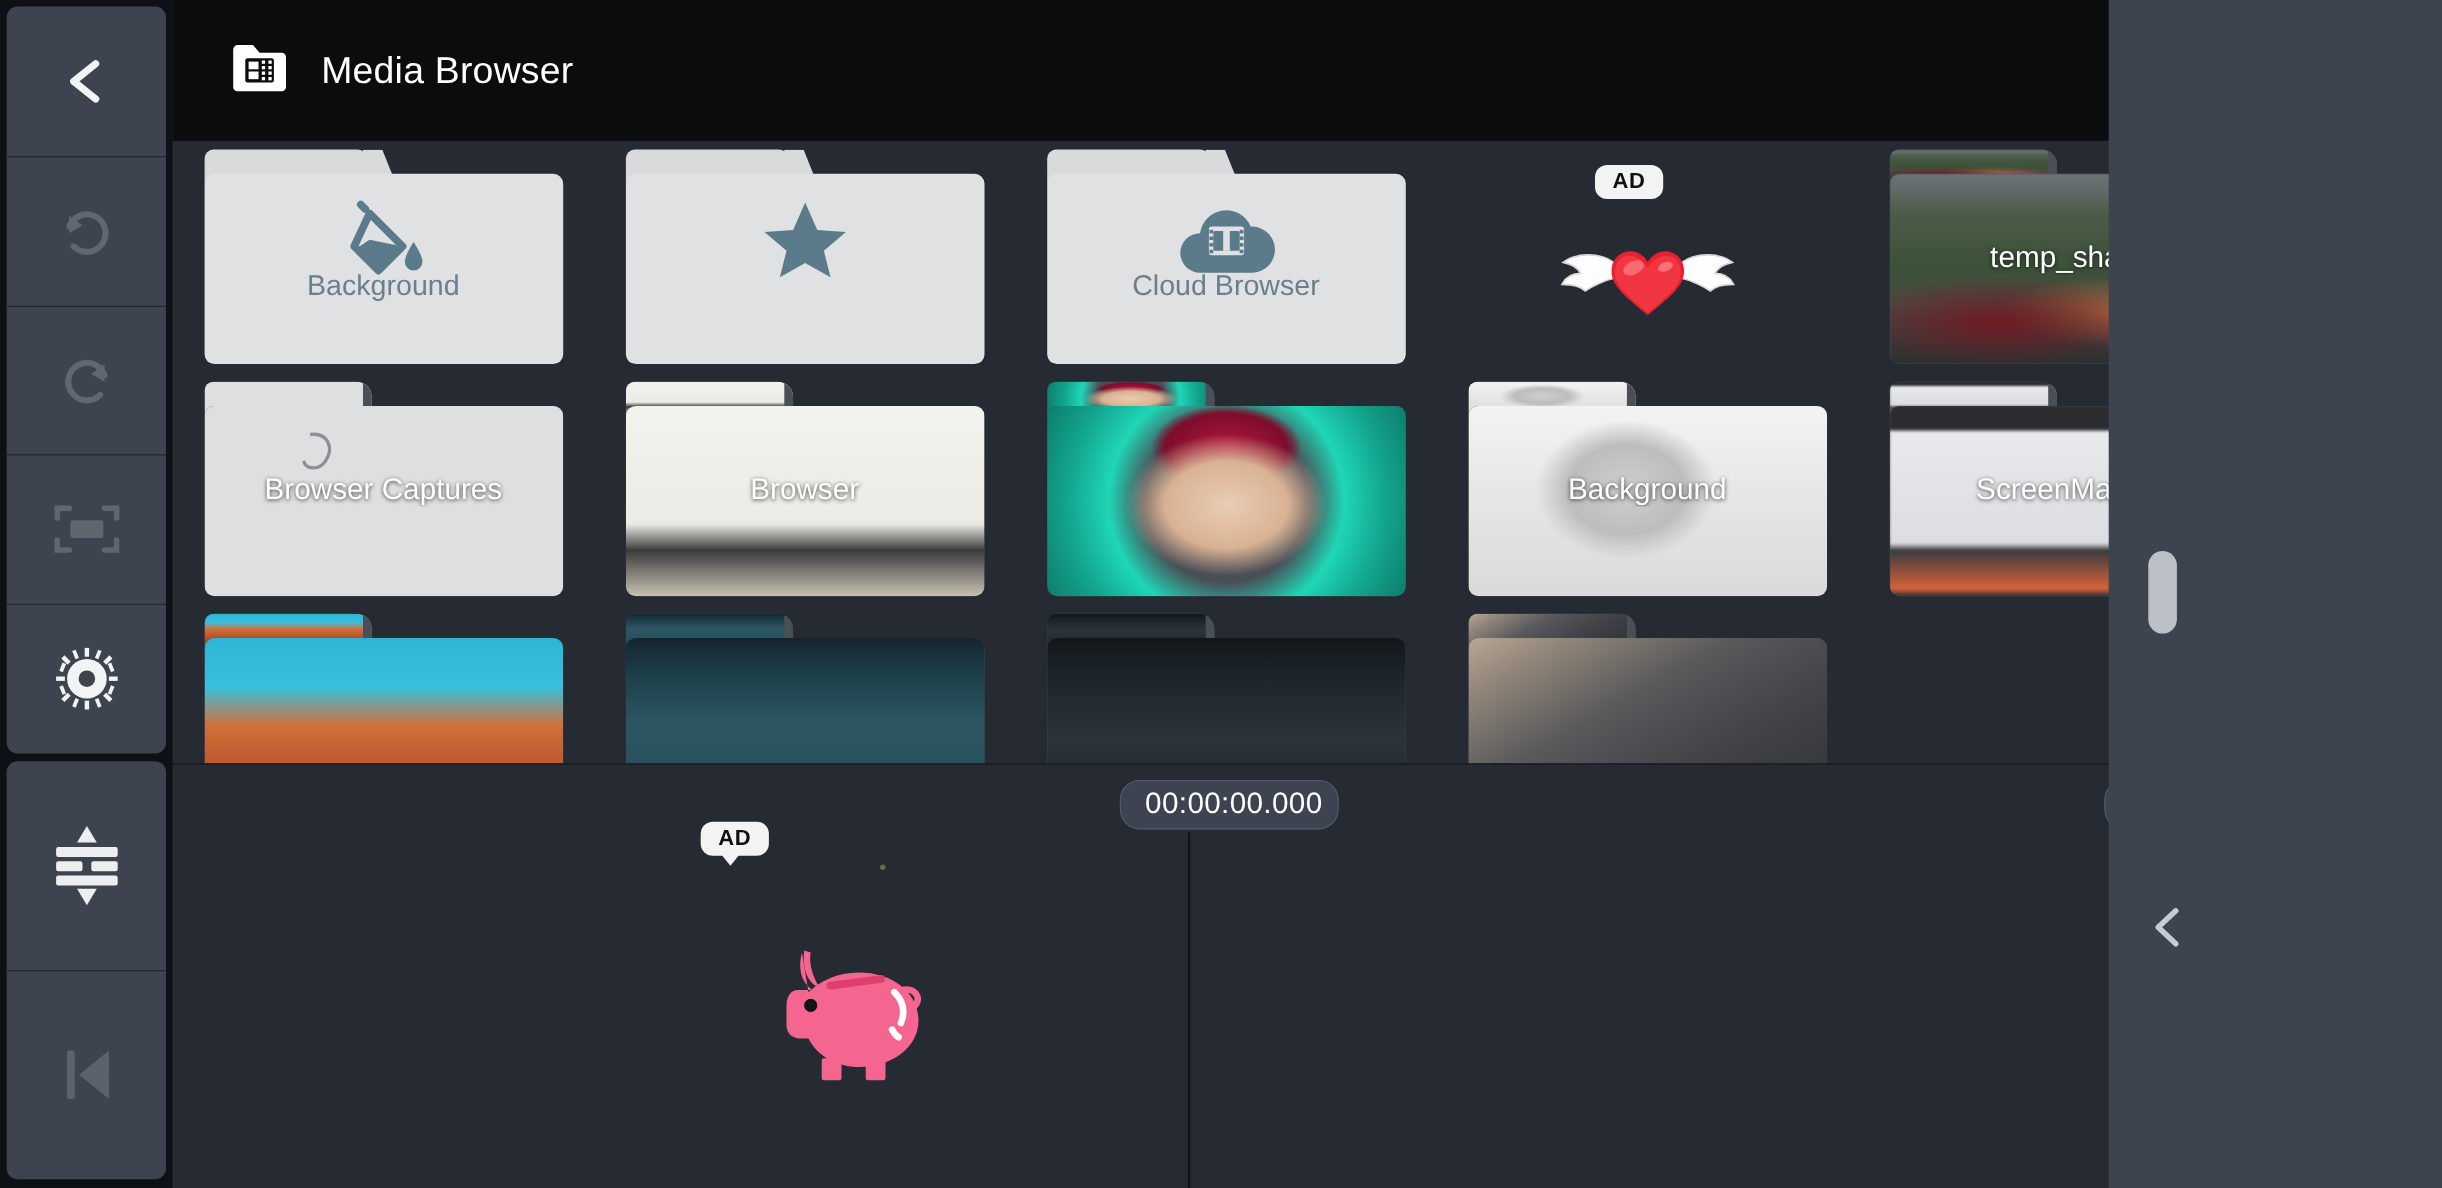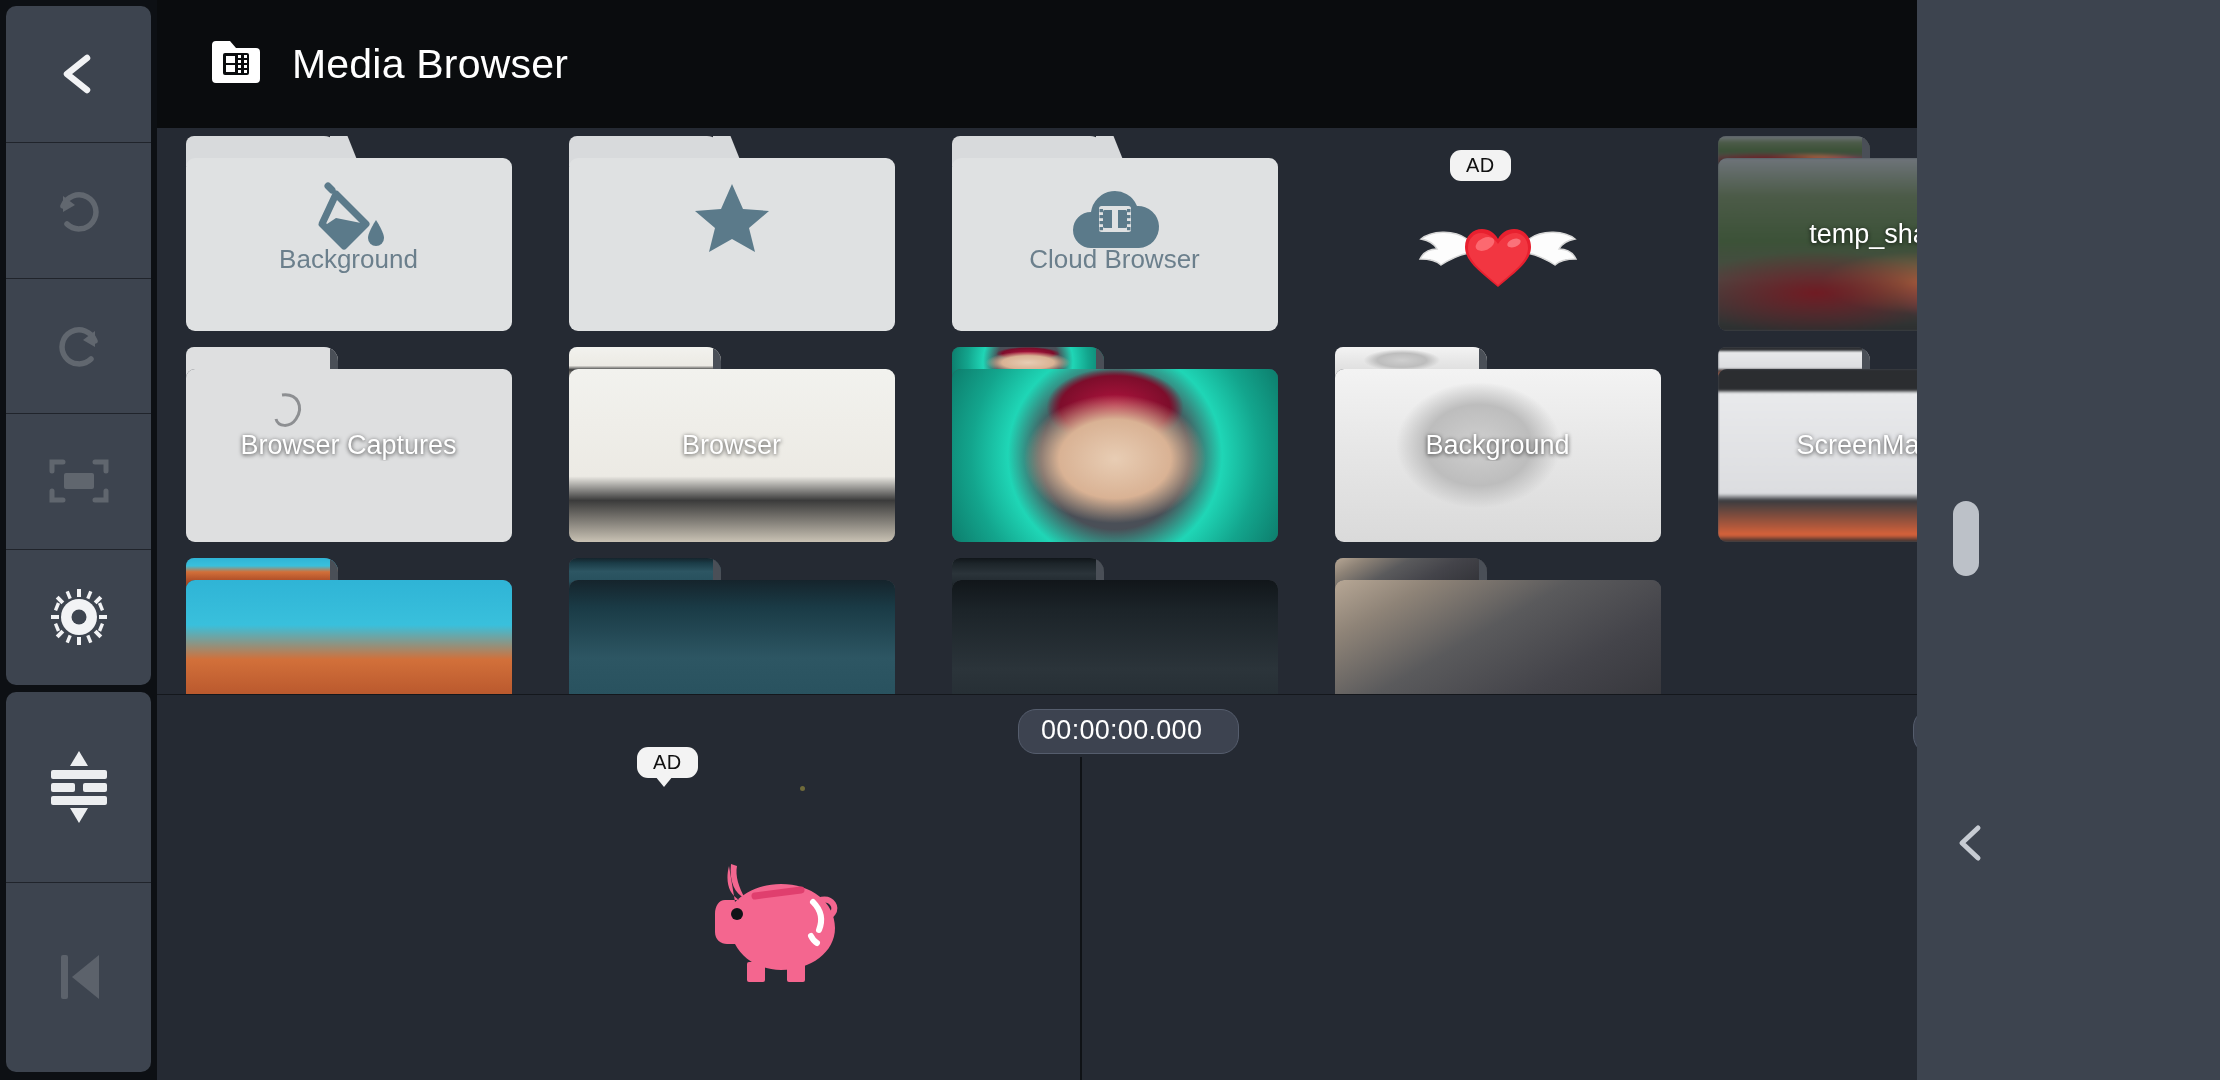--- a/index.html
+++ b/index.html
@@ -35,21 +35,21 @@
   
   .browser {
     position:absolute; left:0; top:0; width:1917px; height:694px;
     background:#252a33; display:flex; flex-direction:column;
   }
   .browser-header {
     height:128px; background:#0a0c0e; display:flex; align-items:center;
     padding:0 28px 0 53px; flex:0 0 128px;
   }
   .bh-icon { flex:0 0 auto; margin-right:30px; }
-  .bh-title { color:#ffffff; font-size:41px; letter-spacing:.2px; white-space:nowrap; }
+  .bh-title { color:#ffffff; font-size:34px; letter-spacing:.2px; white-space:nowrap; }
   .bh-spacer { flex:1 1 auto; }
   .bh-confirm { flex:0 0 auto; cursor:pointer; margin-right:10px; }
 
   
   .grid-wrap { flex:1 1 auto; overflow:hidden; position:relative; }
   .grid {
     display:grid; grid-template-columns:repeat(5, 383px);
     column-gap:0; row-gap:0; padding:0;
   }
   .cell {
@@ -123,35 +123,35 @@
   .th-wifi { background:
       linear-gradient(180deg,#11161a 0%, #1c2429 18%, #2b343a 52%, #222a30 82%, #161c21 100%);
       filter:blur(.7px); }
   .th-keyboard { background:
       linear-gradient(150deg,#b7a795 0%, #8e8377 16%, #5a5a5c 38%, #44444a 62%, #2e2f34 100%);
       filter:blur(.7px); }
 
   
   .ad-cell { position:relative; width:383px; height:211px; }
   .ad-badge {
-    position:absolute; background:#f3f3f3; color:#111; font-size:20px; font-weight:normal;
+    position:absolute; background:#f3f3f3; color:#111; font-size:20px; font-weight:bold;
     padding:4px 16px; border-radius:11px; letter-spacing:.5px;
   }
   .ad-cell .ad-badge { left:144px; top:22px; }
   .ad-art { position:absolute; left:50%; top:58%; transform:translate(-50%,-50%); }
 
   
   .timeline {
     position:absolute; left:0; top:694px; width:1917px; height:386px;
     background:#252a33; border-top:1px solid #14171c;
   }
   .tl-ruler { position:relative; height:62px; }
   .tc-pill {
     position:absolute; background:#3d4350; border:1px solid #555d6d; border-radius:18px;
-    color:#ffffff; font-size:27px; padding:5px 36px 7px 22px; letter-spacing:.3px;
+    color:#ffffff; font-size:27px; padding:5px 14px 7px 22px; letter-spacing:.3px;
     white-space:nowrap;
   }
   .tc-playhead { left:861px; top:14px; }
   .tc-end { left:1756px; top:14px; }
   .playhead-line {
     position:absolute; left:0; top:62px; width:2px; height:324px; background:#0f1216;
   }
   .tl-body { position:relative; height:324px; }
   .tl-ad-badge { position:absolute; left:480px; top:747px; z-index:6; }
   .tl-ad-badge::after {

